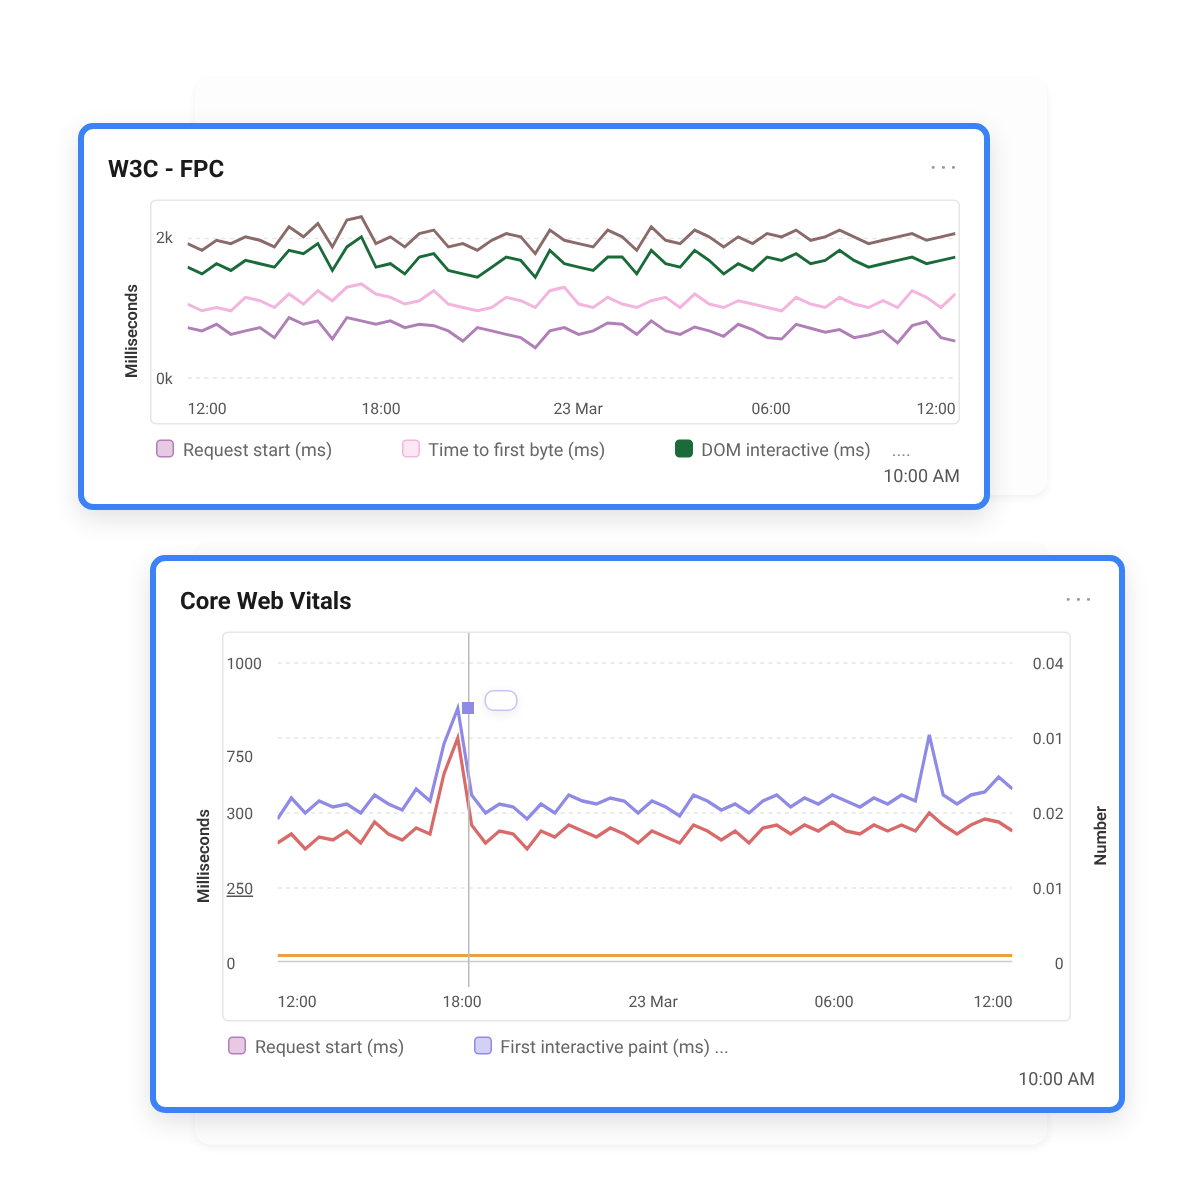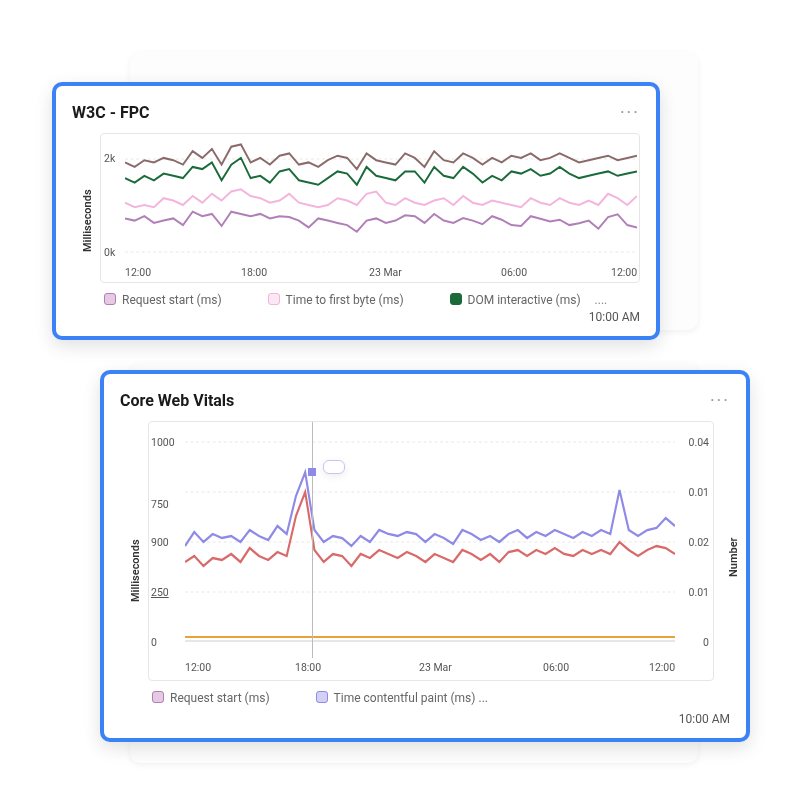--- a/index.html
+++ b/index.html
@@ -163,21 +163,21 @@
     <div class="card-title">Core Web Vitals</div>
     <div class="dots">···</div>
   </div>
 
   <div class="chart-box" style="height:260px; margin-left:28px; margin-right:16px;">
     <span class="axis-label-v" style="left:-20px; top:180px;">Milliseconds</span>
     <span class="axis-label-v" style="right:-54px; top:155px;">Number</span>
 
     <div class="y-tick" style="left:2px; top:14px; width:28px;">1000</div>
     <div class="y-tick" style="left:2px; top:64px; width:28px;margin-top:12px;">750</div>
-    <div class="y-tick" style="left:2px; top:114px; width:28px;">900</div>
+    <div class="y-tick" style="left:2px; top:114px; width:28px;">300</div>
     <div class="y-tick" style="left:2px; top:164px; width:28px;text-decoration:underline;">250</div>
     <div class="y-tick" style="left:2px; top:214px; width:28px;">0</div>
 
     <div class="y-tick" style="right:4px; top:14px;padding-left:33px;">0.04</div>
     <div class="y-tick" style="right:4px; top:64px;">0.01</div>
     <div class="y-tick" style="right:4px; top:114px;">0.02</div>
     <div class="y-tick" style="right:4px; top:164px;">0.01</div>
     <div class="y-tick" style="right:4px; top:214px;">0</div>
 
     <svg viewBox="0 0 530 222" preserveAspectRatio="none" style="position:absolute; left:36px; top:0; width:calc(100% - 74px); height:222px;">
@@ -205,17 +205,17 @@
     <div class="x-tick" style="left:500px; bottom:6px;">12:00</div>
   </div>
 
   <div class="legend-row">
     <div class="legend-item">
       <span class="swatch" id="sw-c2-0" style="background: rgb(231, 201, 227); border-color: rgb(177, 127, 184);"></span>
       <span>Request start (ms)</span>
     </div>
     <div class="legend-item">
       <span class="swatch" id="sw-c2-1" style="background: rgb(211, 208, 244); border-color: rgb(142, 138, 230);"></span>
-      <span>Time contentful paint (ms) ...</span>
+      <span>First interactive paint (ms) ...</span>
     </div>
   </div>
   <div class="footer-time">10:00 AM</div>
 </div>
 
 </body></html>

